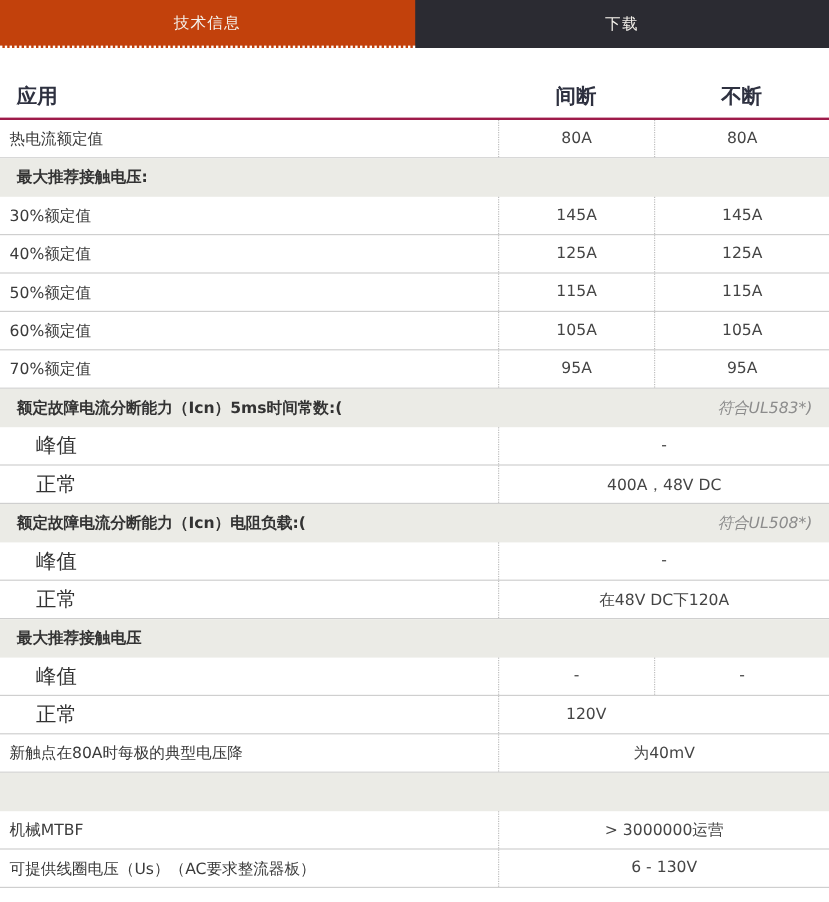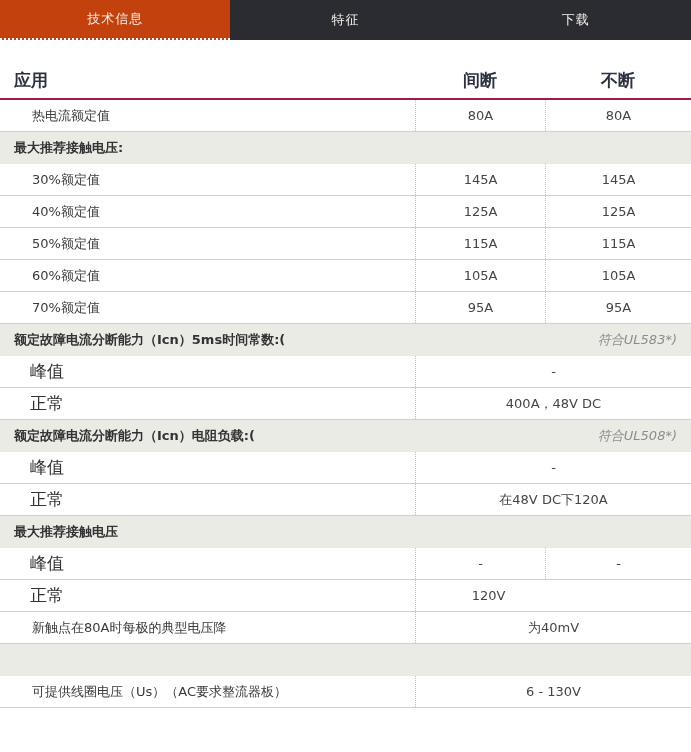--- a/index.html
+++ b/index.html
@@ -51,21 +51,21 @@
     display: flex;
     align-items: center;
     height: 32px;
     font-size: 13px;
     color: #454545;
   }
   .row.bordered { border-bottom: 1px solid #cfcfcf; }
 
   .cell-label {
     width: 415px;
-    padding-left: 32px;
+    padding-left: 8px;
     color: #3a3a3a;
     white-space: nowrap;
     overflow: hidden;
   }
   .row.sub .cell-label {
     padding-left: 30px;
     font-size: 17px;
     color: #333333;
   }
   .cell-v {
@@ -103,21 +103,20 @@
     color: #8c8c8c;
     padding-right: 14px;
     white-space: nowrap;
   }
 </style>
 </head>
 <body>
 
 <div class="tabbar">
   <div class="tab active">技术信息</div>
-  <div class="tab">特征</div>
   <div class="tab">下载</div>
 </div>
 
 <div class="table-wrap">
 
   <div class="thead">
     <div class="c1">应用</div>
     <div class="c2">间断</div>
     <div class="c3">不断</div>
   </div>
@@ -205,17 +204,21 @@
   <div class="row bordered">
     <div class="cell-label">新触点在80A时每极的典型电压降</div>
     <div class="cell-merged">为40mV</div>
   </div>
 
   <div class="row section">
     <div class="sec-label"></div>
   </div>
 
   <div class="row bordered">
+    <div class="cell-label">机械MTBF</div>
+    <div class="cell-merged">&gt; 3000000运营</div>
+  </div>
+  <div class="row bordered">
     <div class="cell-label">可提供线圈电压（Us）（AC要求整流器板）</div>
     <div class="cell-merged">6 - 130V</div>
   </div>
 
 </div>
 
 </body></html>

